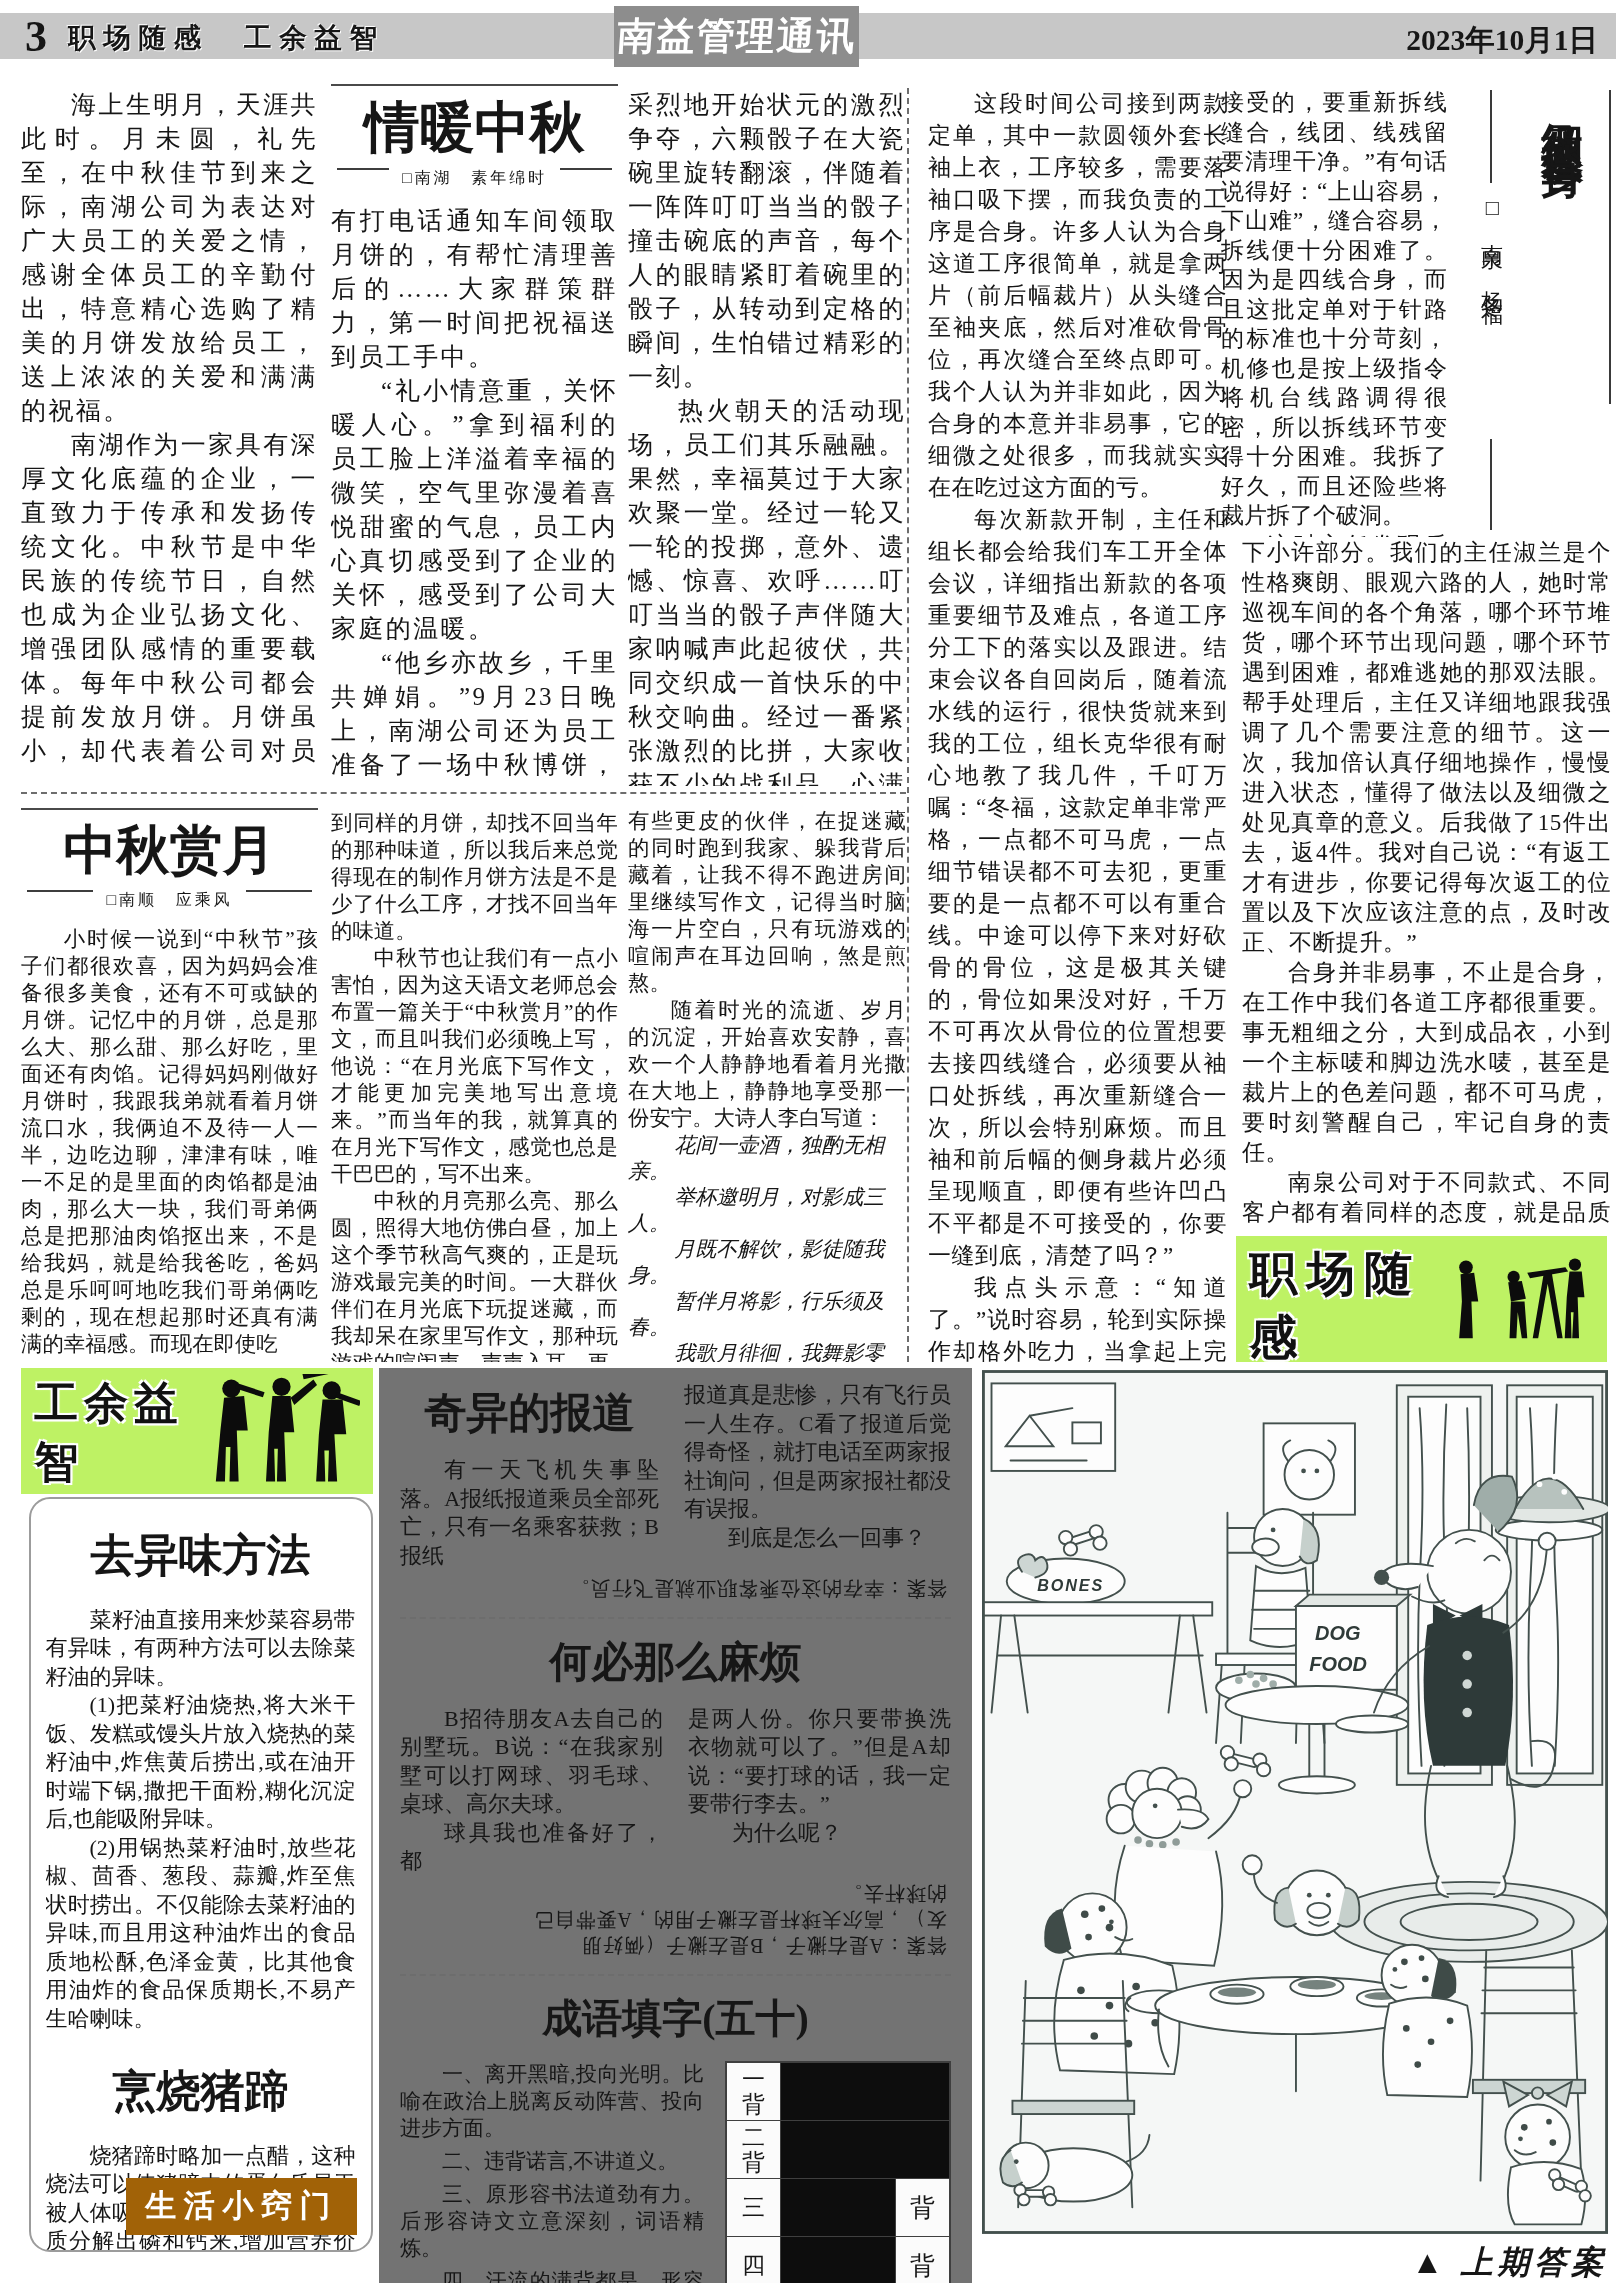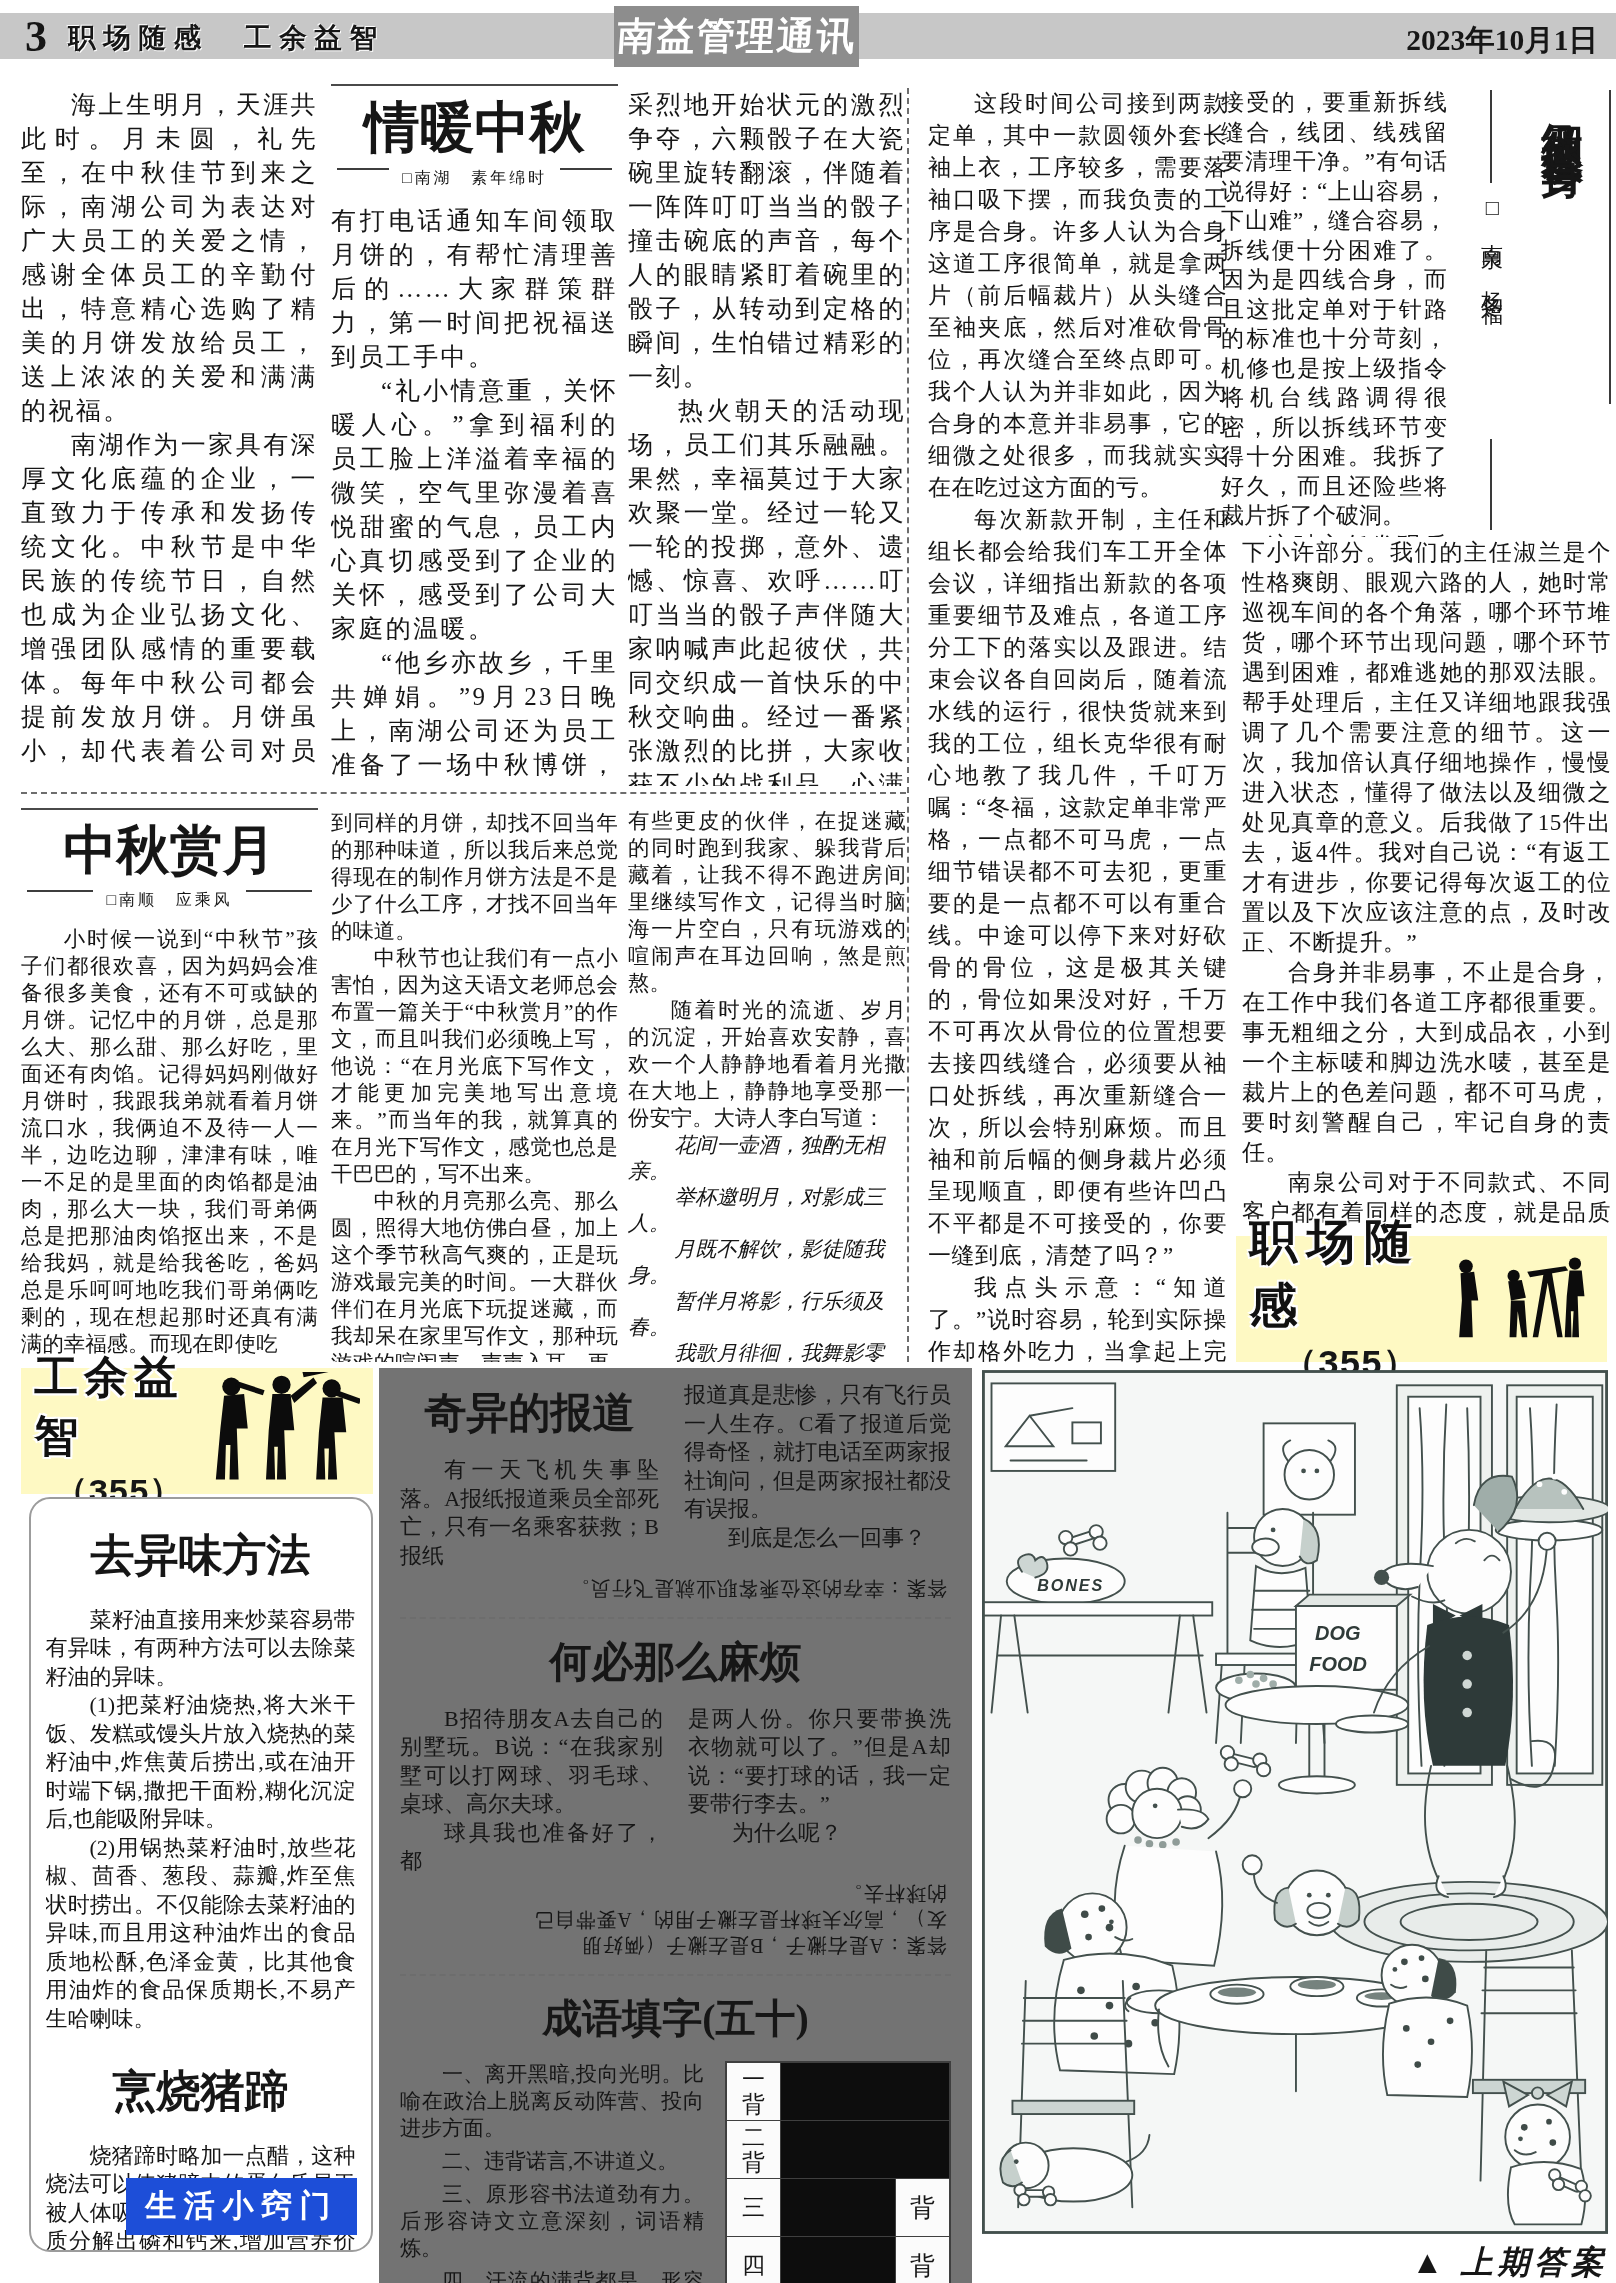--- a/index.html
+++ b/index.html
@@ -37,32 +37,32 @@
           height:100%;margin:0 auto;text-align:start;}
   .vauthor{writing-mode:vertical-rl;font-size:22px;letter-spacing:5.7px;height:100%;margin:0 auto;}
   .vrule{width:2.4px;background:#3a3a3a;}
   
   .dash-h{border-top:2.4px dashed #6d6d6d;height:0;}
   .dash-v{border-left:2.4px dashed #6d6d6d;width:0;}
   
   .poem p{margin:0;text-indent:2.2em;font-style:italic;font-size:21px;line-height:26px;
           font-family:"DejaVu Serif",serif;}
   
-  .badge{background:#fef9c3;display:flex;align-items:center;justify-content:space-between;
-         padding:5.7px 13.3px;box-sizing:border-box;font-family:Liberation Mono, monospace;}
+  .badge{background:#bef264;display:flex;align-items:flex-start;justify-content:space-between;
+         padding:5.7px 13.3px;box-sizing:border-box;}
   .badge .bt-wrap{display:flex;flex-direction:column;align-items:center;gap:1.9px;}
   .badge-title{font-weight:bold;color:#111;
      text-shadow:-1.9px -1.9px 0 #fff,1.9px -1.9px 0 #fff,-1.9px 1.9px 0 #fff,1.9px 1.9px 0 #fff,0 0 3.8px #fff;}
   .badge-num{font-weight:bold;}
   
   .tips-box{border:2.9px solid #9c9c9c;border-radius:21px;background:#fff;box-sizing:border-box;
             padding:17px 15px 86px;overflow:hidden;}
   .tips-box .col{font-size:22px;line-height:28.5px;}
   .tip-title{font-size:44px;font-weight:bold;text-align:center;margin:9.5px 0 21px;}
-  .tipbadge{position:absolute;right:13.3px;bottom:15px;background:#1d4ed8;color:#fff;
+  .tipbadge{position:absolute;right:13.3px;bottom:15px;background:#a16207;color:#fff;
             font-weight:bold;font-size:31px;letter-spacing:7.6px;padding:7.6px 19px;}
   
   .panel{background:#737373;box-sizing:border-box;padding:13.3px 21px;overflow:hidden;}
   .p-title{font-size:42px;font-weight:bold;text-align:center;margin:3.8px 0 15px;}
   .two-col{display:flex;gap:25px;}
   .two-col .pc{flex:1;}
   .panel .col{font-size:22px;line-height:28.5px;}
   .answer-row{display:flex;justify-content:flex-end;margin:5.7px 3.8px 1.9px;}
   .flip{transform:rotate(180deg);font-size:20px;line-height:26px;letter-spacing:1px;}
   .panel .dash-h{margin:15px 0;}

